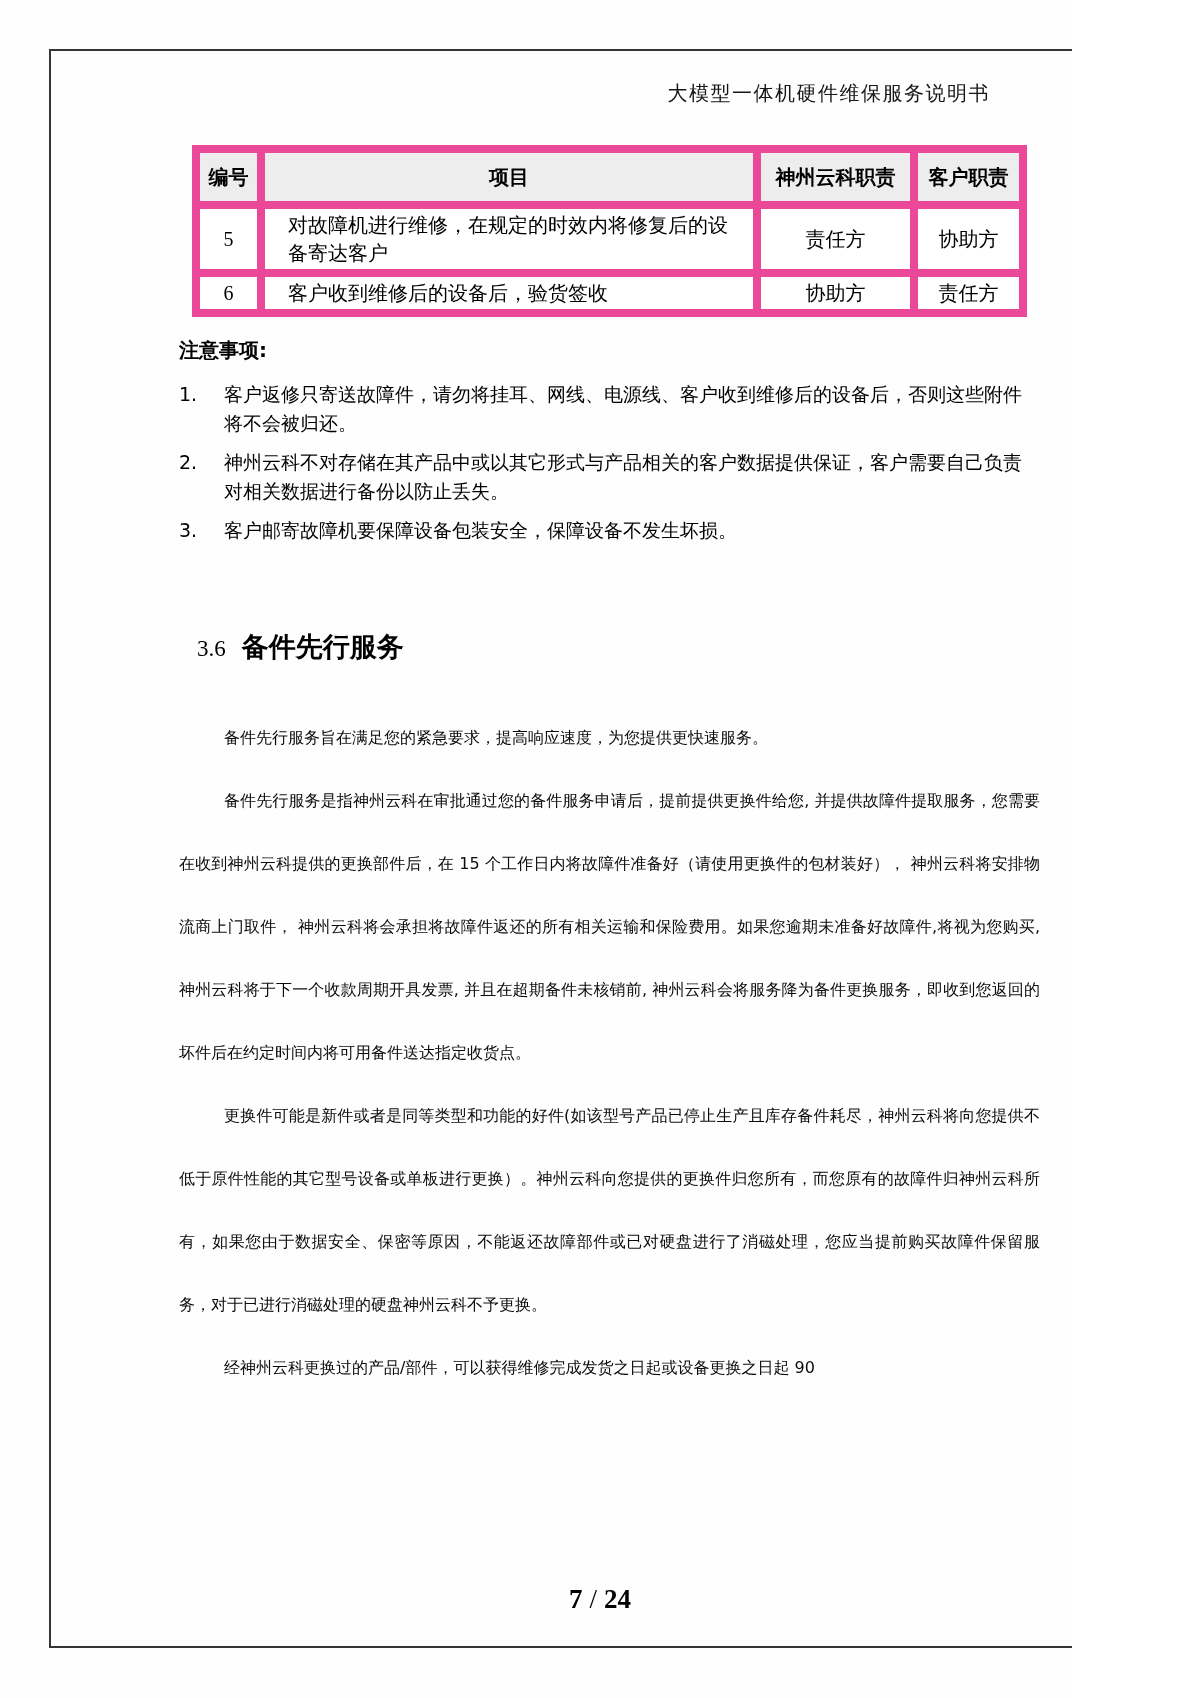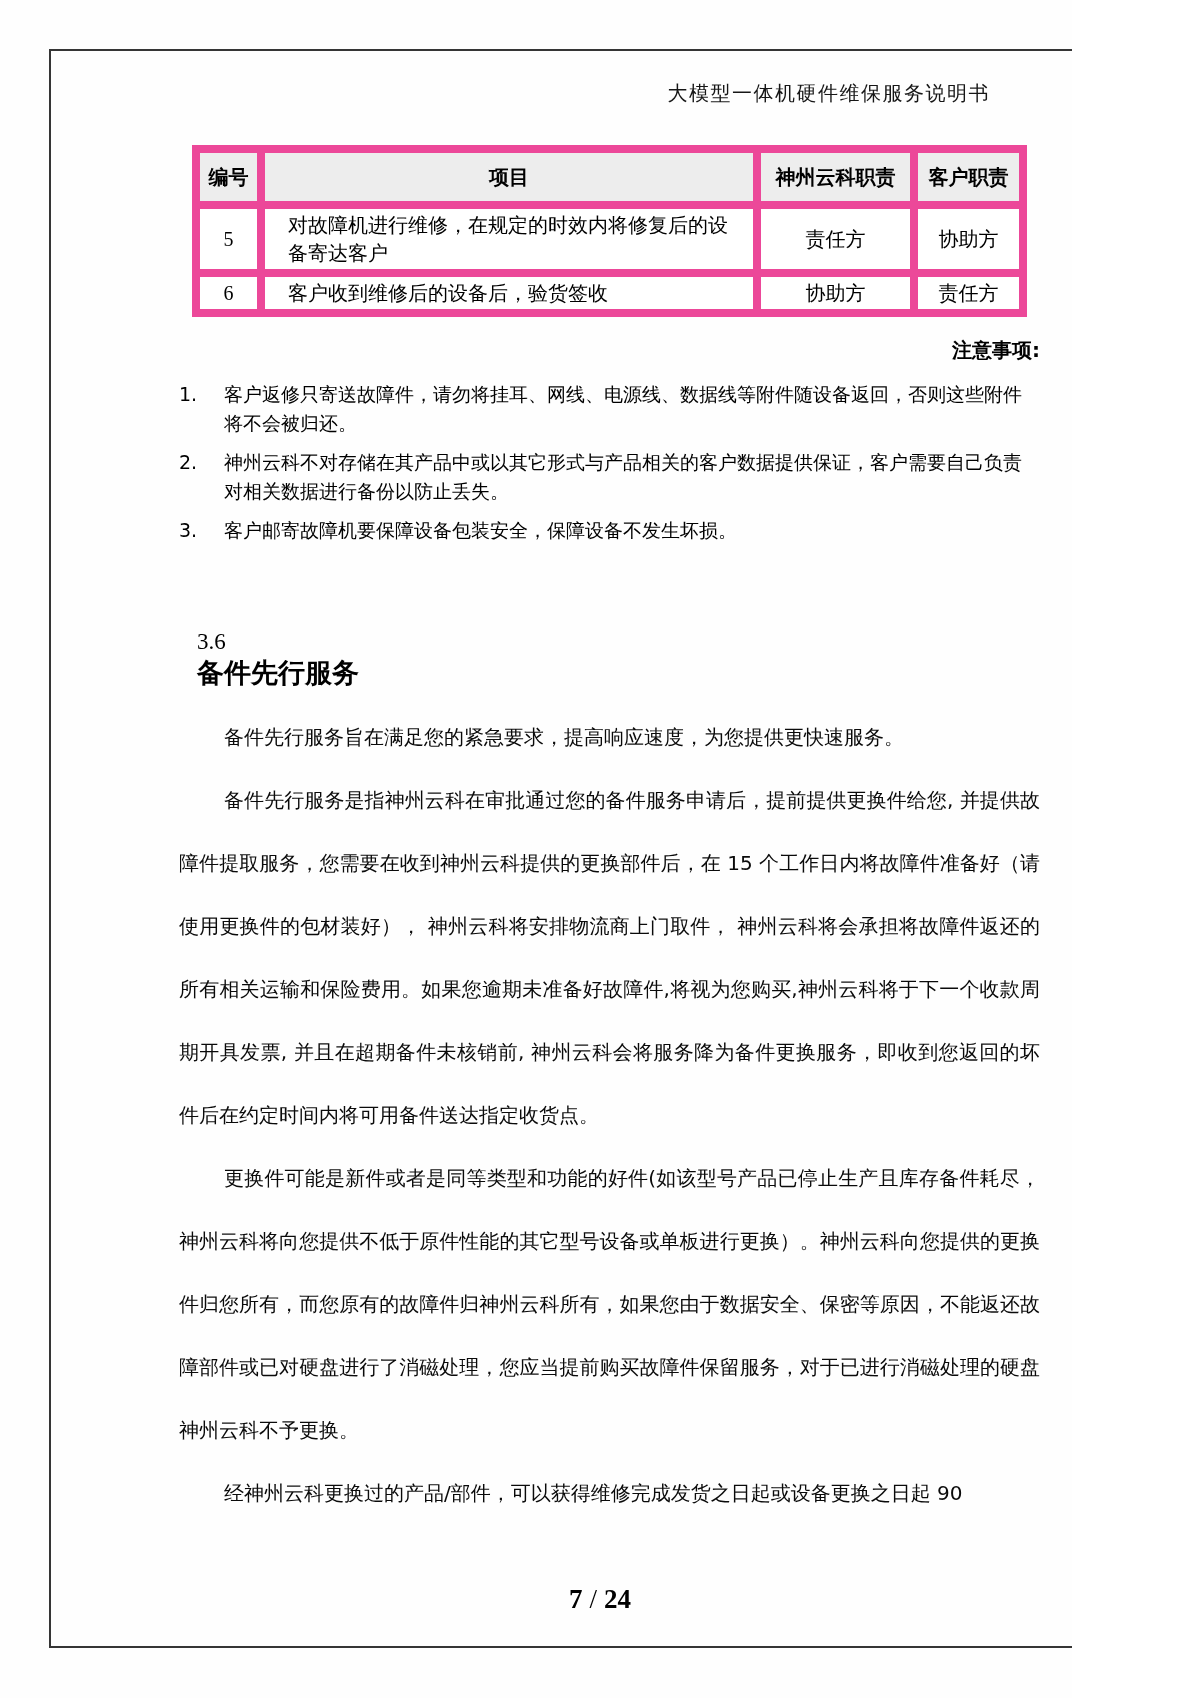--- a/index.html
+++ b/index.html
@@ -55,36 +55,36 @@
     background: #fff;
   }
   .resp-table td.item-cell { text-align: left; padding-left: 23px; padding-right: 8px; }
   .resp-table tr.row-a td { height: 57px; }
   .resp-table tr.row-b td { height: 32px; }
   .notes {
     position: absolute;
     left: 179px; top: 337px; width: 861px;
     font-family: "DejaVu Sans", sans-serif;
   }
-  .notes-title { font-weight: bold; font-size: 20px; margin-bottom: 16px; text-align: right; }
+  .notes-title { font-weight: bold; font-size: 20px; margin-bottom: 16px; }
   .note-item { display: flex; margin-bottom: 10px; font-size: 19px; line-height: 29px; }
   .note-num { width: 45px; flex: none; }
   .note-text { flex: 1; }
   .section-heading {
     position: absolute;
     left: 197px; top: 629px;
-    display: flex; align-items: baseline; flex-direction: column;
+    display: flex; align-items: baseline;
   }
   .sec-num { font-family: "Liberation Serif", serif; font-size: 23px; margin-right: 16px; }
   .sec-title { font-family: "DejaVu Sans", sans-serif; font-weight: bold; font-size: 27px; }
   .body-text {
     position: absolute;
     left: 179px; top: 706px; width: 861px;
     font-family: "DejaVu Sans", sans-serif;
-    font-size: 20px;
+    font-size: 16px;
     line-height: 63px;
     text-align: justify;
     color: #0a0a0a;
   }
   .body-text p { margin: 0; text-indent: 45px; }
   .page-footer {
     position: absolute;
     left: 49px; top: 1584px; width: 1102px;
     text-align: center;
     font-family: "Liberation Serif", serif;
@@ -132,21 +132,21 @@
         <td>协助方</td>
         <td>责任方</td>
       </tr>
     </tbody>
   </table>
 
   <div class="notes">
     <div class="notes-title">注意事项:</div>
     <div class="note-item">
       <span class="note-num">1.</span>
-      <span class="note-text">客户返修只寄送故障件，请勿将挂耳、网线、电源线、数据线等附件随设备返回，否则这些附件将不会被归还。</span>
+      <span class="note-text">客户返修只寄送故障件，请勿将挂耳、网线、电源线、客户收到维修后的设备后，否则这些附件将不会被归还。</span>
     </div>
     <div class="note-item">
       <span class="note-num">2.</span>
       <span class="note-text">神州云科不对存储在其产品中或以其它形式与产品相关的客户数据提供保证，客户需要自己负责对相关数据进行备份以防止丢失。</span>
     </div>
     <div class="note-item">
       <span class="note-num">3.</span>
       <span class="note-text">客户邮寄故障机要保障设备包装安全，保障设备不发生坏损。</span>
     </div>
   </div>

